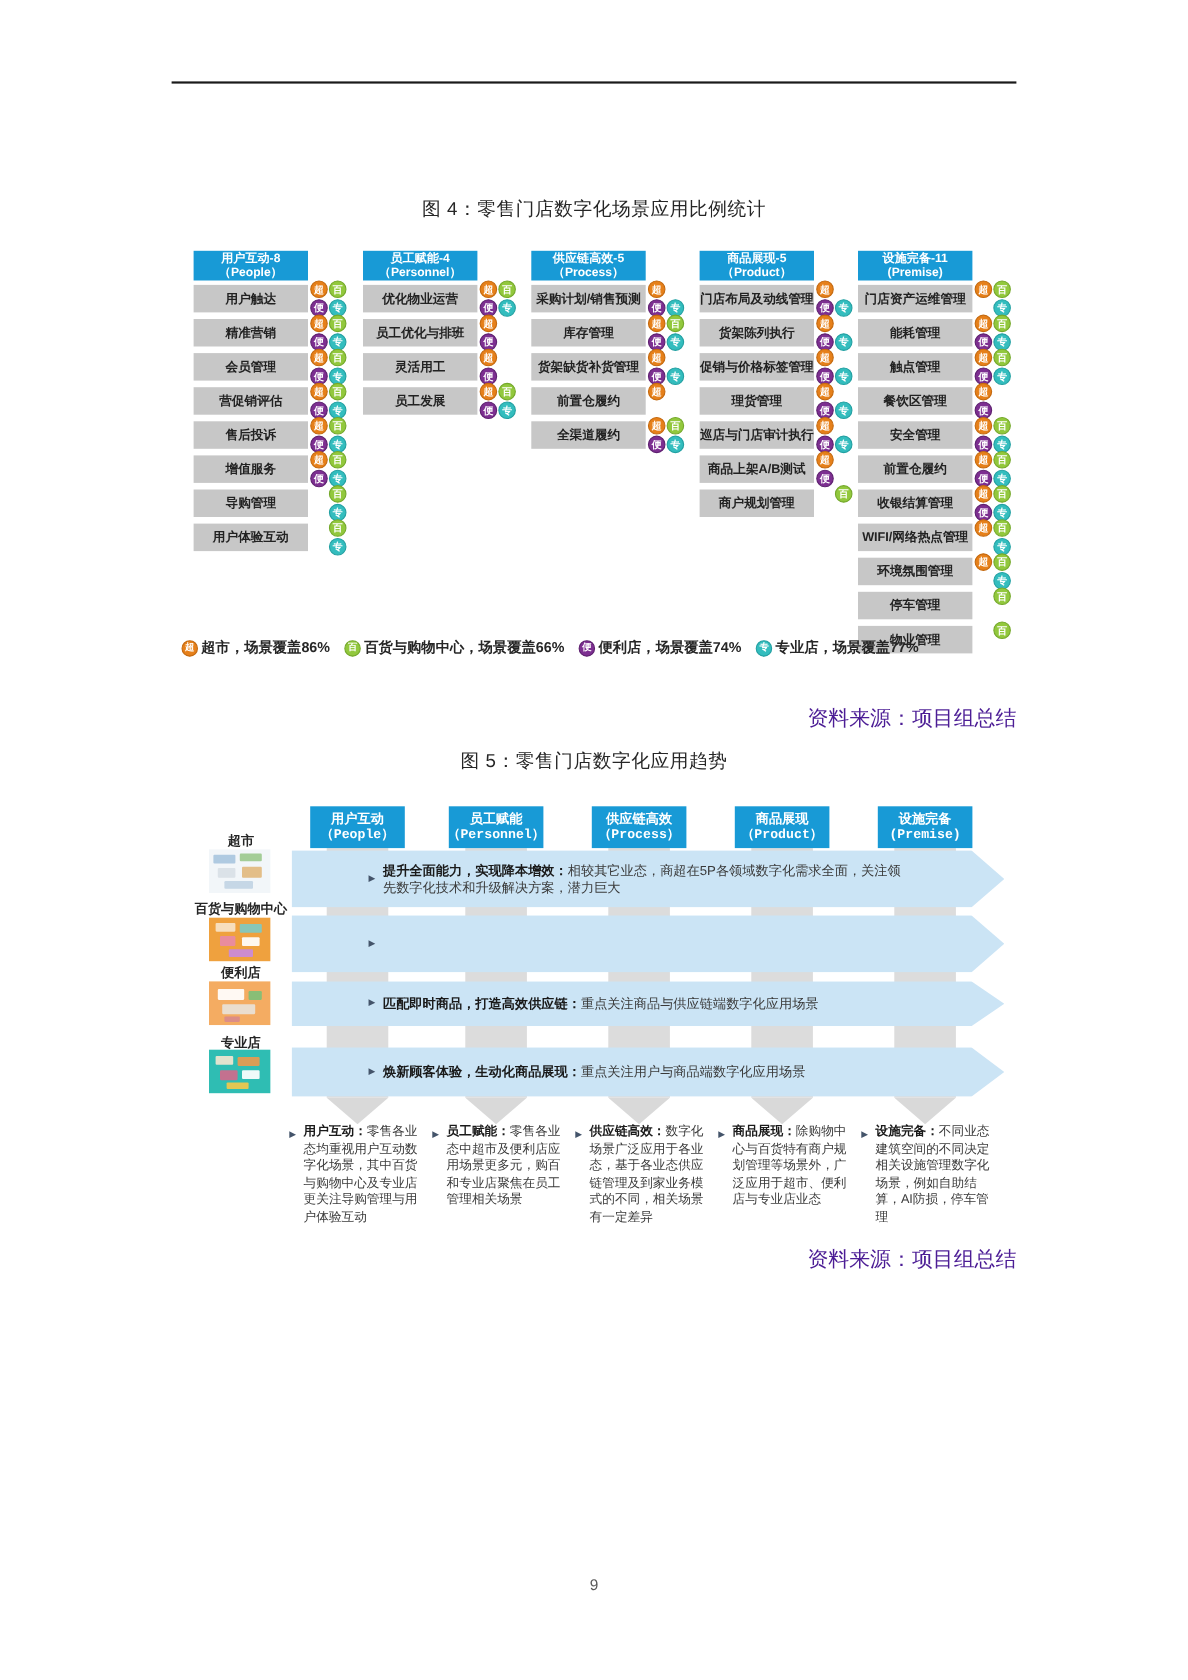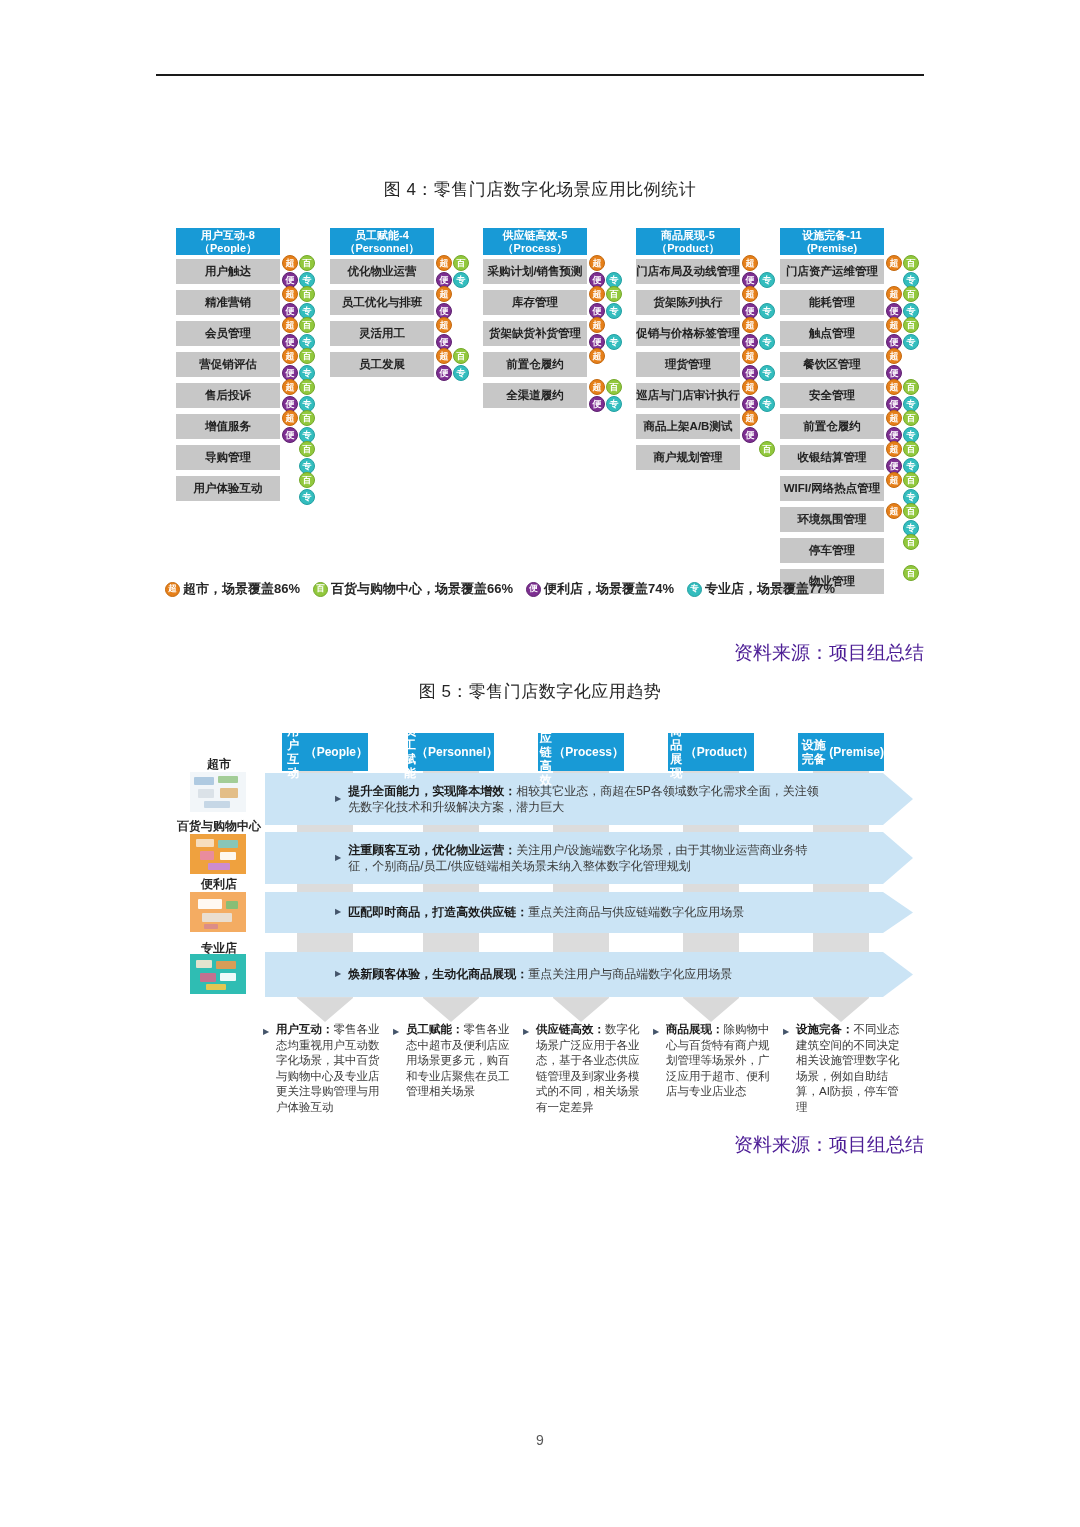--- a/index.html
+++ b/index.html
@@ -29,22 +29,22 @@
            justify-content:center;border:1.5px solid;box-sizing:border-box;}
   .f4legend{position:absolute;left:165px;top:580px;display:flex;align-items:center;gap:13px;
             font-size:13px;font-weight:bold;color:#262626;white-space:nowrap;}
   .lgitem{display:flex;align-items:center;gap:3px;}
   .lgbadge{width:15px;height:15px;border-radius:50%;color:#fff;font-size:8.5px;font-weight:bold;
            display:flex;align-items:center;justify-content:center;border:1.5px solid;box-sizing:border-box;flex:none;}
 
   
   .fig5{position:absolute;left:180px;top:725px;width:770px;height:300px;}
   .f5head{position:absolute;top:8px;width:86px;height:38px;background:#189AD6;color:#fff;font-weight:bold;
-          font-size:12px;line-height:14px;text-align:center;display:flex;
-          align-items:center;justify-content:center;z-index:2;}
+          font-size:12px;line-height:14px;text-align:center;display:flex;flex-direction:column;
+          align-items:center;justify-content:center;z-index:2;font-family:Liberation Mono, monospace;}
   .f5stub{position:absolute;top:46px;height:227px;width:56px;background:#DCDCDC;z-index:0;}
   .f5row{position:absolute;left:85px;width:648px;background:#CBE4F5;z-index:1;box-sizing:border-box;
          clip-path:polygon(0 0,calc(100% - 30px) 0,100% 50%,calc(100% - 30px) 100%,0 100%);
          display:flex;align-items:center;padding:0 86px 0 70px;font-size:12px;line-height:16.5px;color:#3A3A3A;}
   .f5row .bullet,.f5note .bullet{color:#44546A;font-size:8px;}
   .f5row .bullet{margin-right:7px;flex:none;}
   .lead{font-weight:bold;color:#1a1a1a;}
   .f5chev{position:absolute;top:273px;width:56px;height:24px;background:#D9D9D9;z-index:0;
           clip-path:polygon(0 0,100% 0,50% 100%);}
   .f5cat-label{position:absolute;left:-7px;width:92px;text-align:center;font-size:12px;font-weight:bold;
@@ -454,21 +454,20 @@
       <div class="f5head" style="left: 618px;">
         <div>设施完备</div>
         <div>(Premise)</div>
       </div>
       <div class="f5row" style="top: 48px; height: 52px;">
         <span class="bullet">▶</span>
         <div><span class="lead">提升全面能力，实现降本增效：</span><span>相较其它业态，商超在5P各领域数字化需求全面，关注领先数字化技术和升级解决方案，潜力巨大</span></div>
       </div>
       <div class="f5row" style="top: 107px; height: 52px;">
         <span class="bullet">▶</span>
-        <div><span class="lead">注重顾客互动，优化物业运营：</span><span>关注用户/设施端数字化场景，由于其物业运营商业务特征，个别商品/员工/供应链端相关场景未纳入整体数字化管理规划</span></div>
       </div>
       <div class="f5row" style="top: 167px; height: 41px;">
         <span class="bullet">▶</span>
         <div><span class="lead">匹配即时商品，打造高效供应链：</span><span>重点关注商品与供应链端数字化应用场景</span></div>
       </div>
       <div class="f5row" style="top: 227px; height: 45px;">
         <span class="bullet">▶</span>
         <div><span class="lead">焕新顾客体验，生动化商品展现：</span><span>重点关注用户与商品端数字化应用场景</span></div>
       </div>
       <div class="f5chev" style="left: 117px;"></div>

